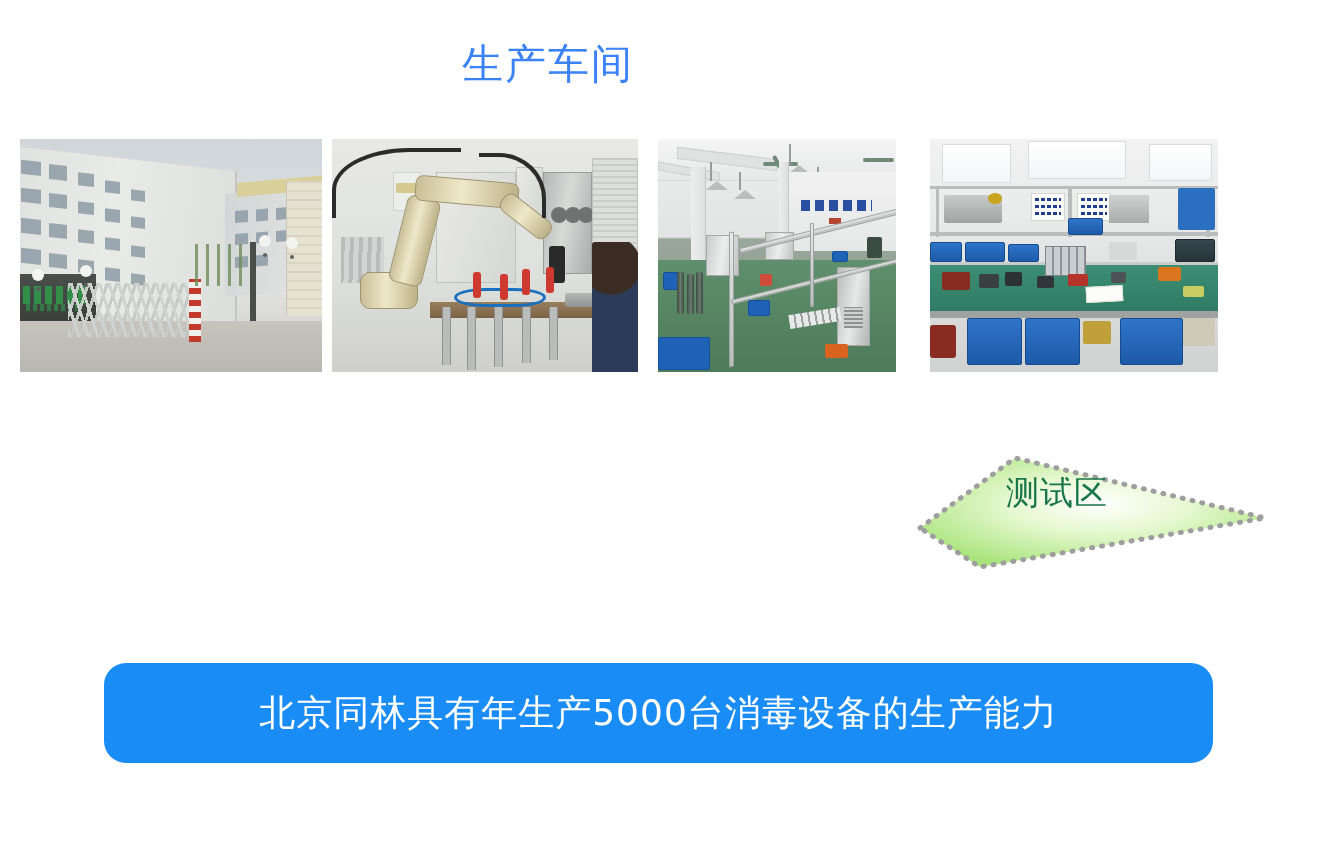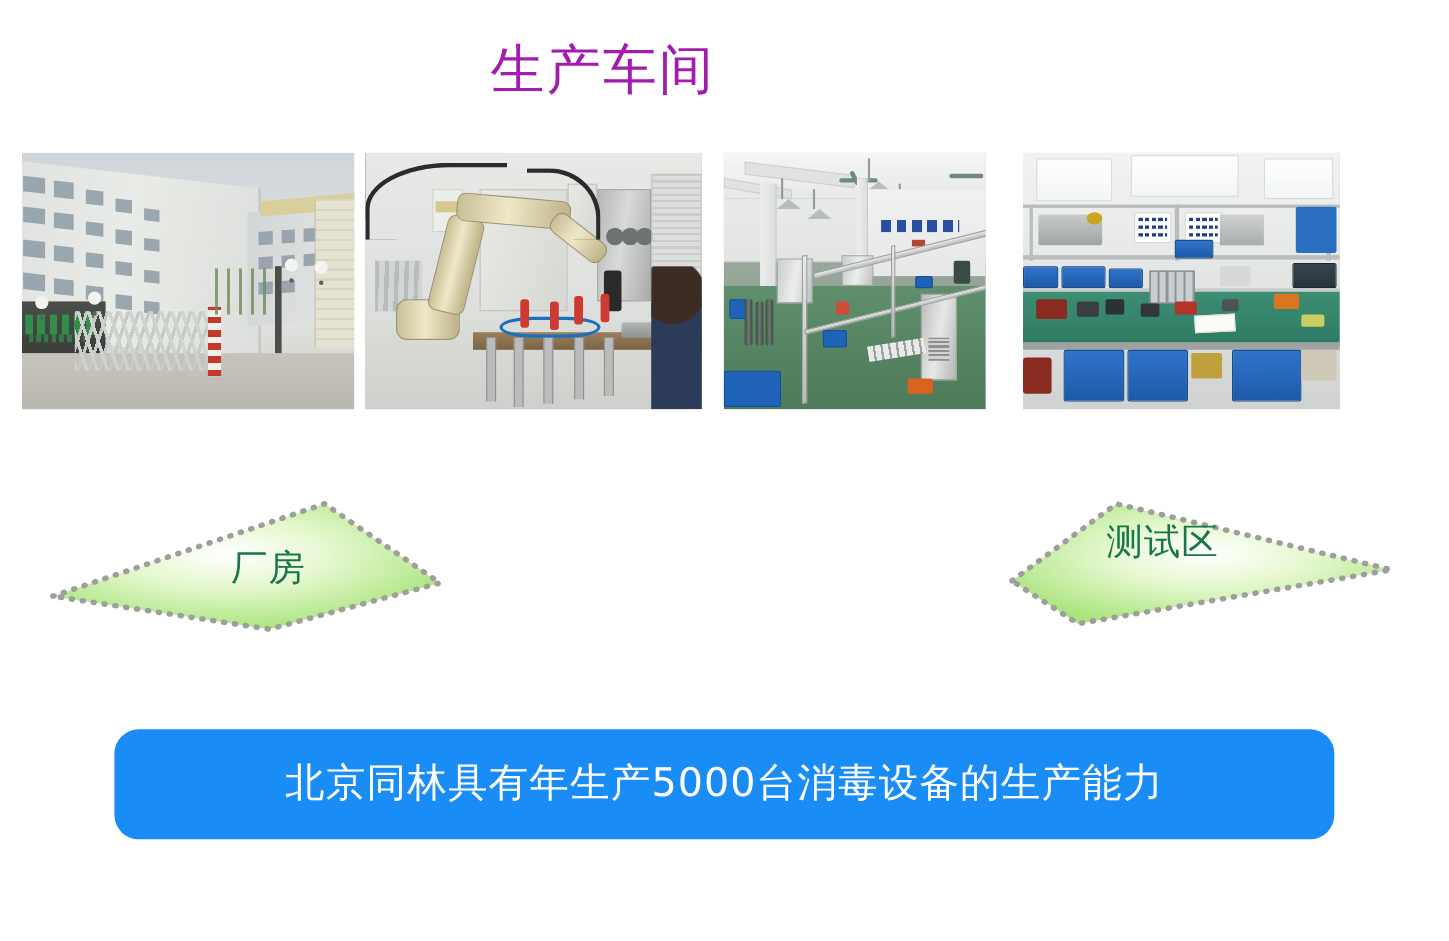--- a/index.html
+++ b/index.html
@@ -17,25 +17,25 @@
     height: 855px;
     background: #ffffff;
   }
 
   
   .page-title {
     position: absolute;
     left: 0; top: 34px;
     width: 1096px;
     text-align: center;
-    font-size: 49px;
+    font-size: 41px;
     line-height: 60px;
     letter-spacing: 2px;
     font-weight: 500;
-    color: #a21caf;
+    color: #3b82f6;
     white-space: nowrap;
   }
 
   
   .photo-strip {
     position: absolute;
     left: 20px; top: 139px;
     width: 1283px; height: 233px;
   }
   .photo {
@@ -419,33 +419,20 @@
         <div class="p4-bin" style="left:66%;top:77%;width:22%;height:20%"></div>
         <div class="blk" style="left:53%;top:78%;width:10%;height:10%;background:#bfa03a;border-radius:2px"></div>
         <div class="blk" style="left:88%;top:77%;width:11%;height:12%;background:#cfc9b8"></div>
         <div class="blk" style="left:0;top:80%;width:9%;height:14%;background:#8a2b22;border-radius:3px"></div>
       </div>
     </div>
   </div>
 
   <div class="diagram">
 
-    <div class="shape-wrap" style="left:45px; top:22px; width:365px; height:125px;">
-      <svg width="365" height="125" viewBox="0 0 365 125">
-        <defs>
-          <radialGradient id="gradGreen1" cx="45%" cy="40%" r="62%">
-            <stop offset="0%" stop-color="#ffffff"></stop>
-            <stop offset="42%" stop-color="#e6f8d0"></stop>
-            <stop offset="100%" stop-color="#a9e47c"></stop>
-          </radialGradient>
-        </defs>
-        <polygon points="3,90 250,6 355,78 200,120" fill="url(#gradGreen1)" stroke="#9e9e9e" stroke-width="5" stroke-dasharray="1 9" stroke-linecap="round"></polygon>
-      </svg>
-      <div class="shape-label" style="left:165px; top:45px;">厂房</div>
-    </div>
 
 
     <div class="shape-wrap" style="left:910px; top:22px; width:360px; height:120px;">
       <svg width="360" height="120" viewBox="0 0 360 120">
         <defs>
           <radialGradient id="gradGreen2" cx="52%" cy="42%" r="62%">
             <stop offset="0%" stop-color="#ffffff"></stop>
             <stop offset="42%" stop-color="#e6f8d0"></stop>
             <stop offset="100%" stop-color="#a9e47c"></stop>
           </radialGradient>

